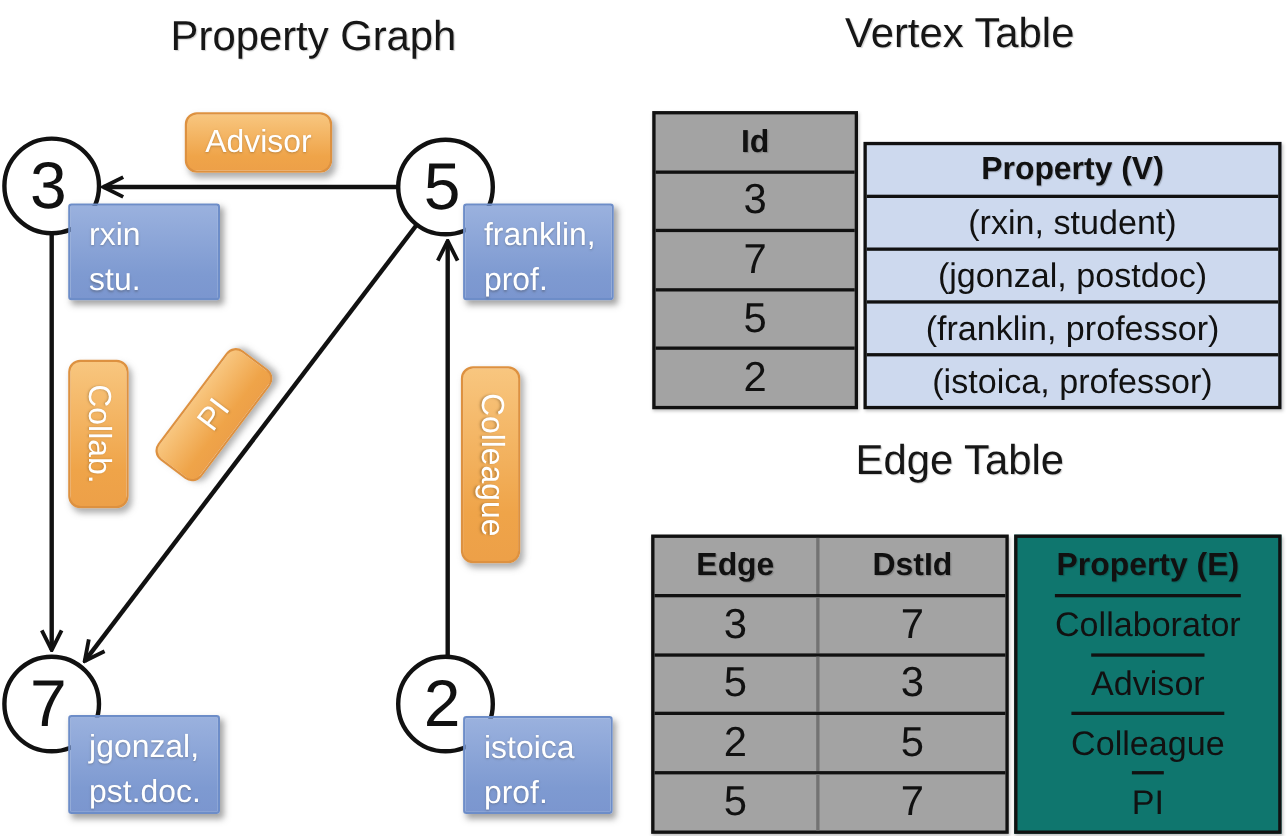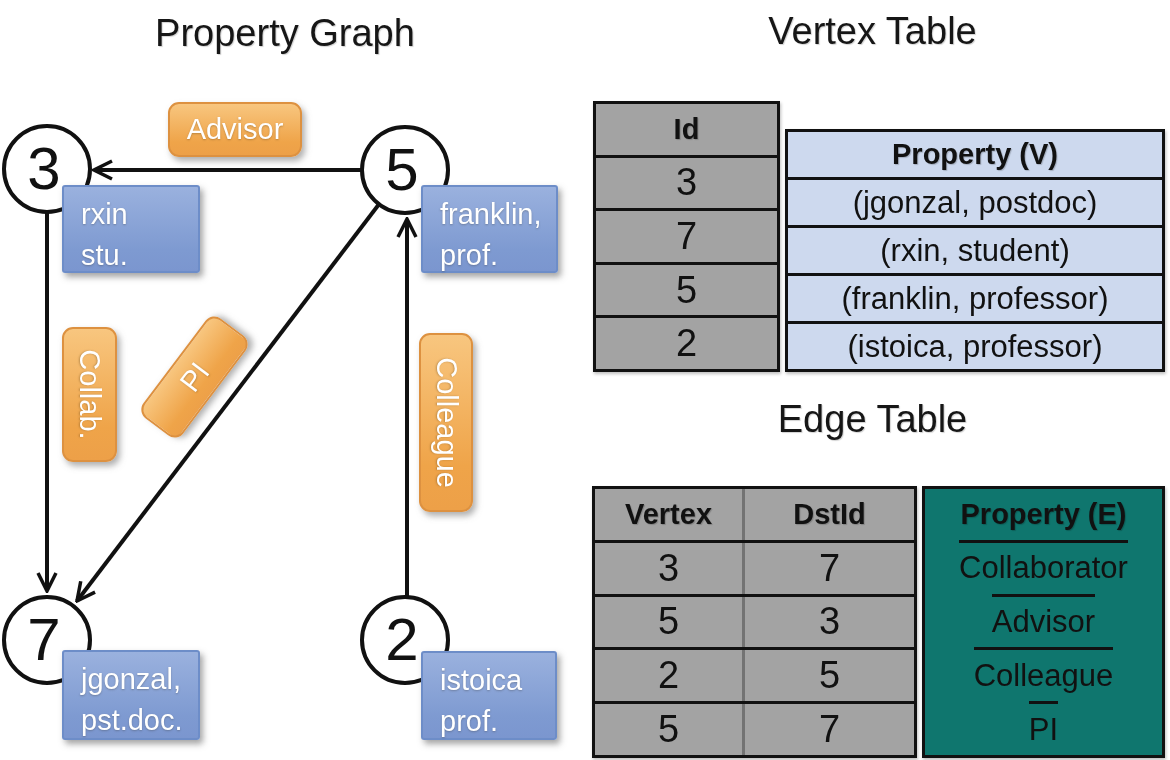--- a/index.html
+++ b/index.html
@@ -122,31 +122,31 @@
   <div class="tablewrap" style="left:593px;top:101px;width:572px;height:271px;">
     <div class="sub" style="width:187px;">
       <div class="trow hcell">Id</div>
       <div class="trow ncell">3</div>
       <div class="trow ncell">7</div>
       <div class="trow ncell">5</div>
       <div class="trow ncell">2</div>
     </div>
     <div class="sub bluefill" style="flex:1;">
       <div class="trow hcell">Property (V)</div>
+      <div class="trow pcell">(rxin, student)</div>
       <div class="trow pcell">(jgonzal, postdoc)</div>
-      <div class="trow pcell">(rxin, student)</div>
       <div class="trow pcell">(franklin, professor)</div>
       <div class="trow pcell">(istoica, professor)</div>
     </div>
   </div>
 
   <div class="tablewrap" style="left:592px;top:486px;width:573px;height:272px;">
     <div class="sub" style="width:325px;">
       <div class="trow2">
-        <div class="c1 hcell">Vertex</div>
+        <div class="c1 hcell">Edge</div>
         <div class="c2 hcell">DstId</div>
       </div>
       <div class="trow2">
         <div class="c1 ncell">3</div>
         <div class="c2 ncell">7</div>
       </div>
       <div class="trow2">
         <div class="c1 ncell">5</div>
         <div class="c2 ncell">3</div>
       </div>

